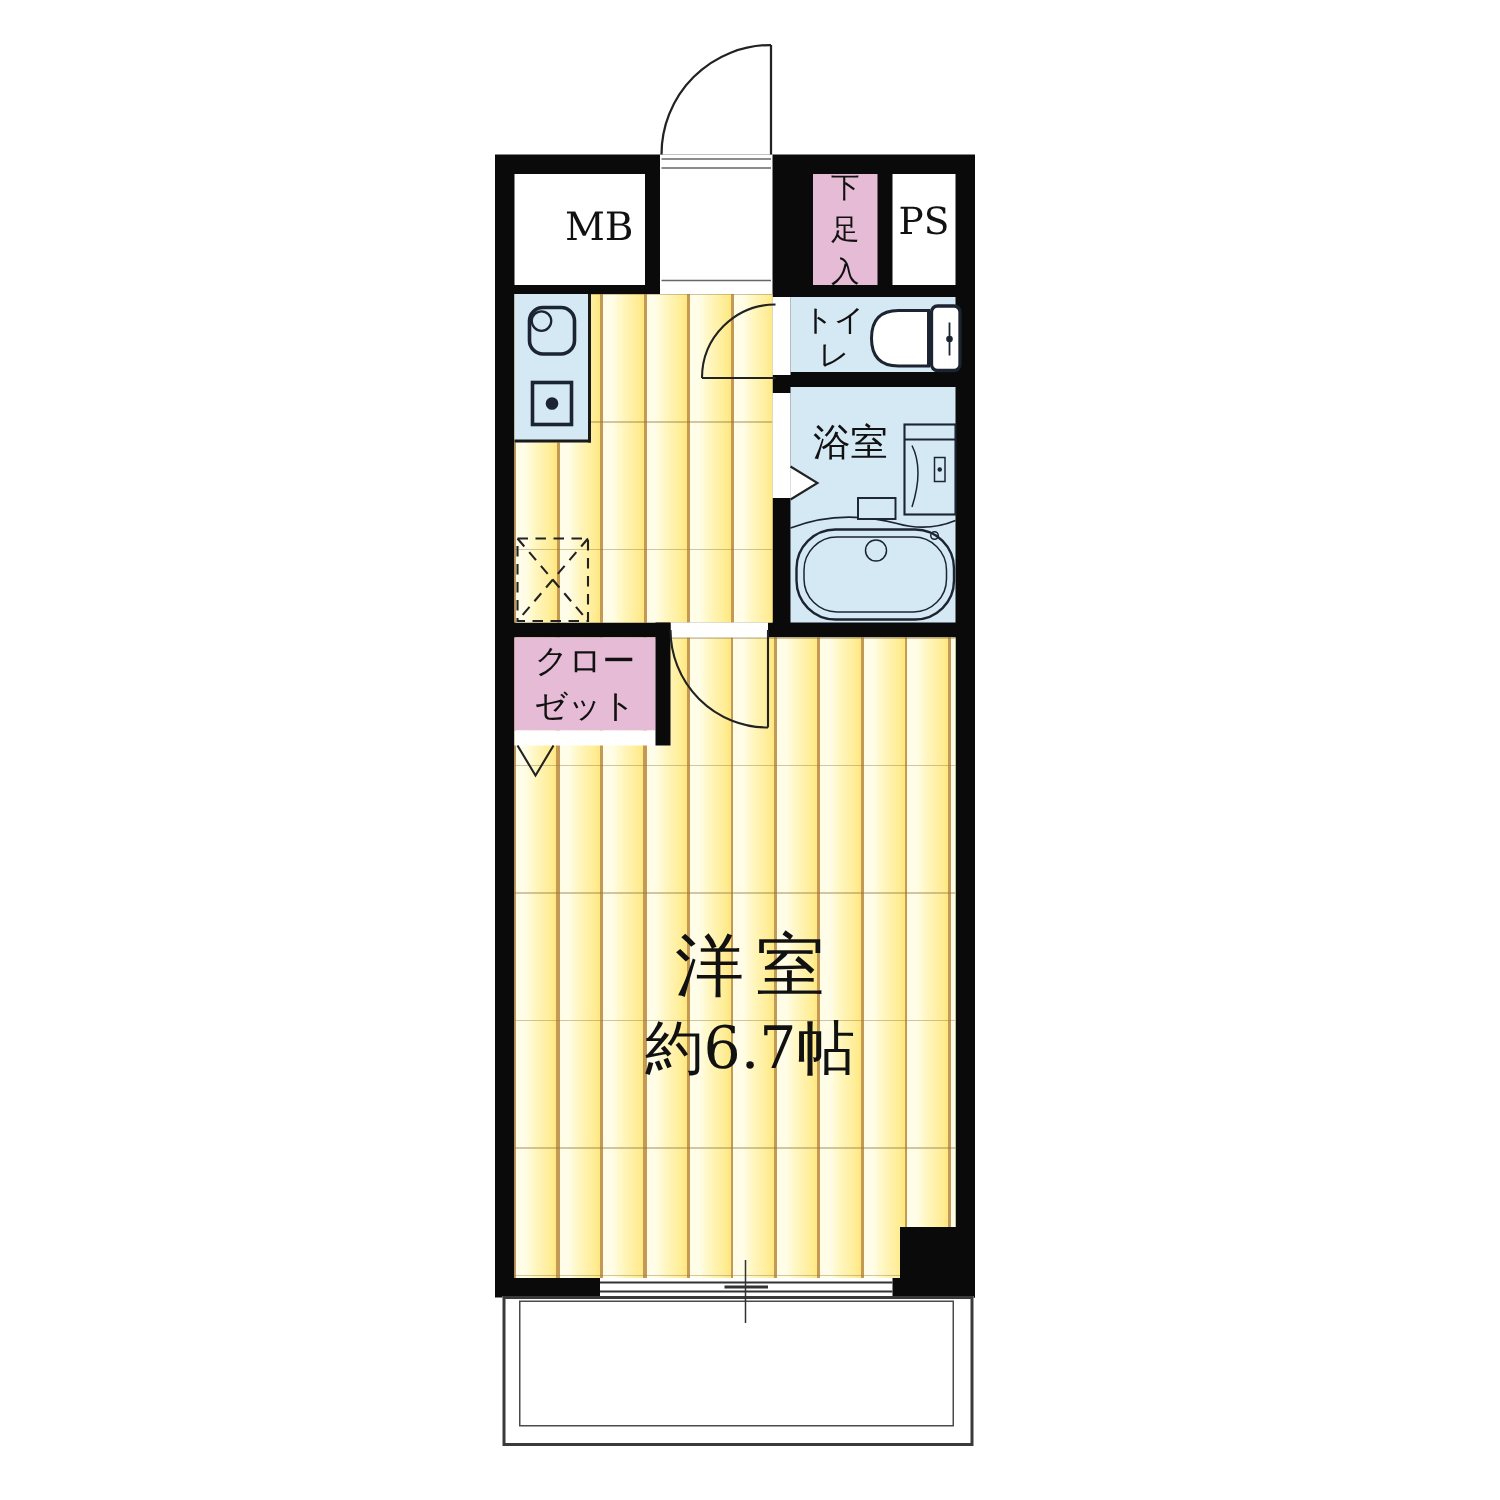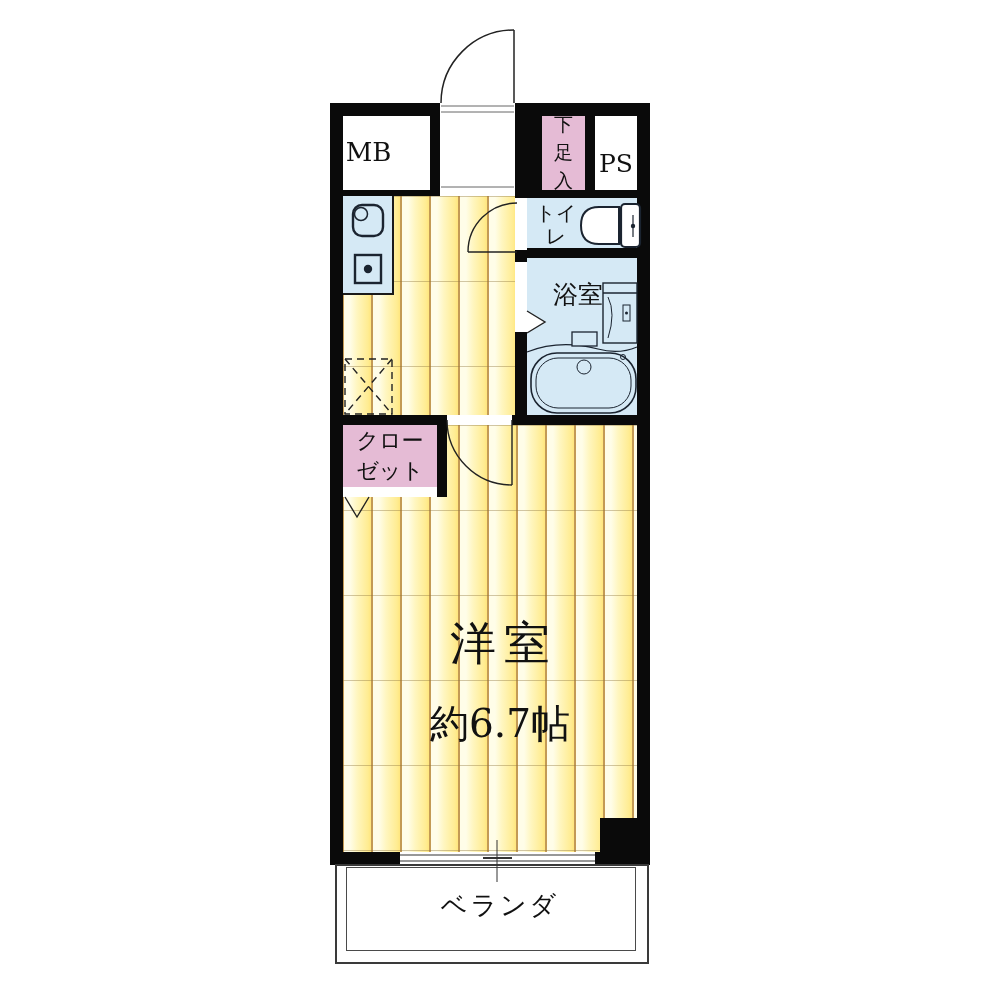--- a/index.html
+++ b/index.html
@@ -130,30 +130,29 @@
     </g>
 
     <g stroke="#333" fill="none">
       <line x1="400" y1="855" x2="595" y2="855" stroke-width="1.2"></line>
       <line x1="400" y1="861" x2="595" y2="861" stroke-width="1.2"></line>
       <line x1="483" y1="858" x2="512" y2="858" stroke-width="2"></line>
       <line x1="497" y1="840" x2="497" y2="882" stroke-width="1"></line>
     </g>
   </svg>
 
-  <div class="abs lbl" style="left:325px;top:116px;width:87px;height:74px;font-size:26px;">MB</div>
+  <div class="abs lbl" style="left:356px;top:116px;width:87px;height:74px;font-size:26px;">MB</div>
   <div class="abs vtext" style="left:542px;top:117px;width:43px;height:72px;font-size:19px;">
     <span>下</span>
     <span>足</span>
     <span>入</span>
   </div>
-  <div class="abs lbl" style="left:595px;top:132px;width:42px;height:64px;font-size:25px;">PS</div>
+  <div class="abs lbl" style="left:595px;top:116px;width:42px;height:64px;font-size:25px;">PS</div>
   <div class="abs lbl ital" style="left:528px;top:204px;width:56px;height:42px;font-size:20px;">トイレ</div>
-  <div class="abs lbl ital" style="left:536px;top:277px;width:62px;height:36px;font-size:25px;margin-left:11px;">浴室</div>
+  <div class="abs lbl ital" style="left:536px;top:277px;width:62px;height:36px;font-size:25px;">浴室</div>
   <div class="abs vtext ital" style="left:343px;top:428px;width:94px;height:56px;font-size:22px;gap:0;">
     <span>クロー</span>
     <span>ゼット</span>
   </div>
   <div class="abs lbl" style="left:380px;top:616px;width:240px;height:54px;font-size:46px;letter-spacing:8px;padding-left:8px;box-sizing:border-box;">洋室</div>
-  <div class="abs lbl" style="left:380px;top:676px;width:240px;height:48px;font-size:39px;margin-top:24px;">約6.7帖</div>
-  <div class="abs lbl ital" style="left:400px;top:888px;width:200px;height:36px;font-size:26px;letter-spacing:3px;">ベランダ</div>
+  <div class="abs lbl" style="left:380px;top:676px;width:240px;height:48px;font-size:39px;">約6.7帖</div>
 
 </div>
 
 </body></html>

